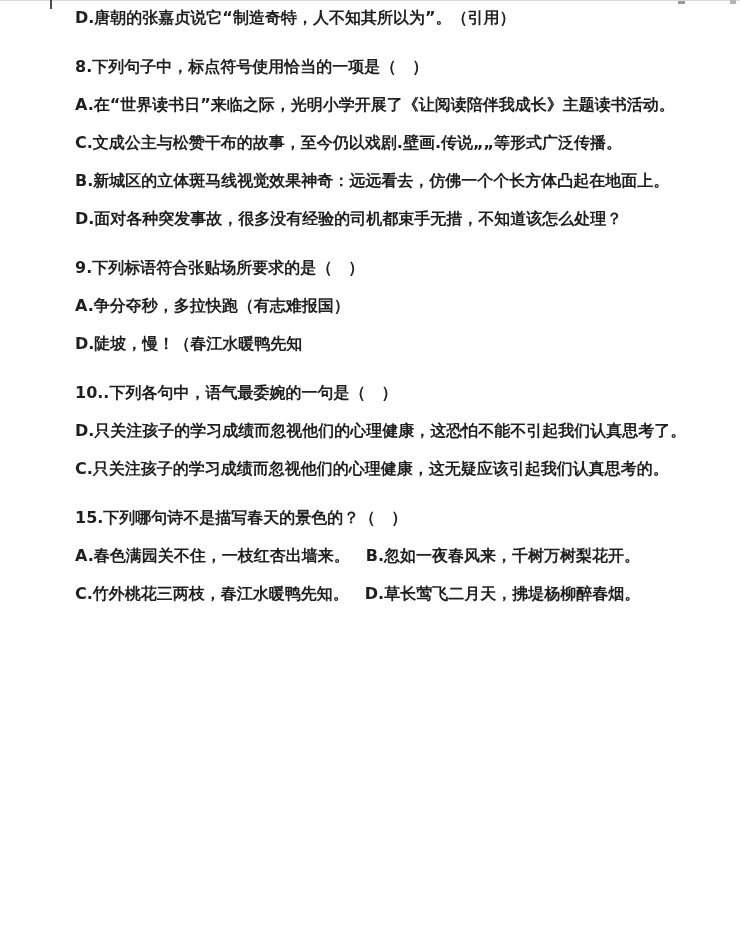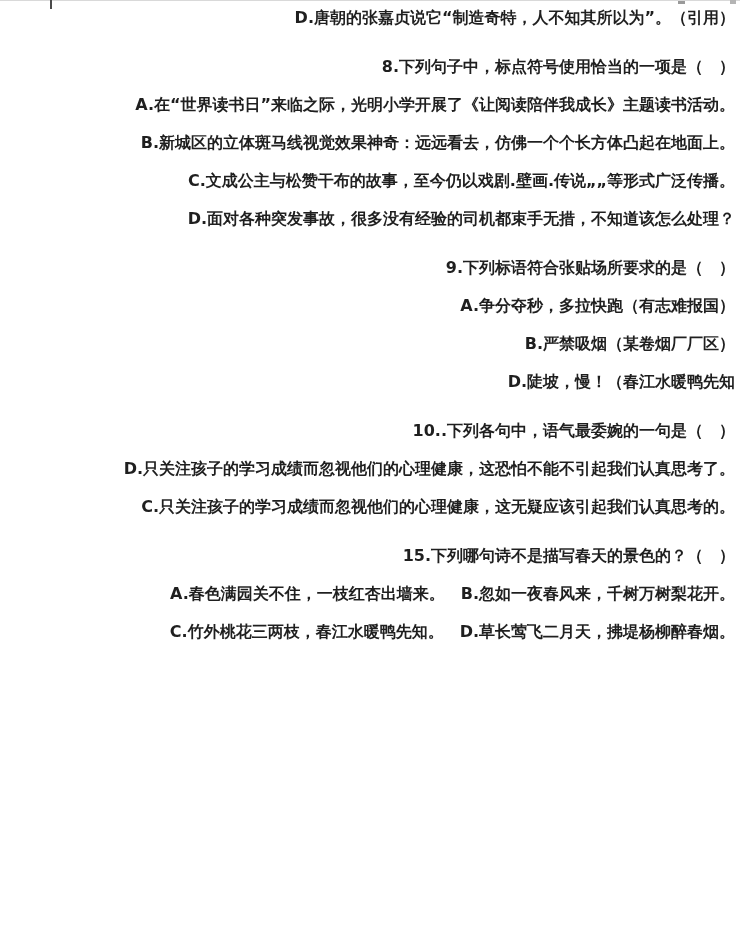--- a/index.html
+++ b/index.html
@@ -49,46 +49,44 @@
     margin: 0 0 29px 0;
   }
   .line {
     margin: 0 0 18px 0;
     padding: 0;
     font-size: 16px;
     line-height: 20px;
     font-weight: 600;
     letter-spacing: 0px;
     white-space: nowrap;
-    text-align: right;
   }
 </style>
 </head>
 <body style="--page-bg: #ffffff; --text-color: #1f1f1f; --hairline: #d9d9d9; --tick-dark: #4a4a4a; --tick-gray: #9a9a9a; --tick-light: #b4b4b4;">
 
 <div class="top-hairline"></div>
 <div class="tick-left"></div>
 <div class="tick-mid-right"></div>
 <div class="tick-right"></div>
 
 <div class="content">
     <div class="block">
       <p class="line">D.唐朝的张嘉贞说它“制造奇特，人不知其所以为”。（引用）</p>
     </div>
     <div class="block">
       <p class="line">8.下列句子中，标点符号使用恰当的一项是（　）</p>
       <p class="line">A.在“世界读书日”来临之际，光明小学开展了《让阅读陪伴我成长》主题读书活动。</p>
+      <p class="line">C.文成公主与松赞干布的故事，至今仍以戏剧.壁画.传说„„等形式广泛传播。</p>
       <p class="line">B.新城区的立体斑马线视觉效果神奇：远远看去，仿佛一个个长方体凸起在地面上。</p>
-      <p class="line">C.文成公主与松赞干布的故事，至今仍以戏剧.壁画.传说„„等形式广泛传播。</p>
       <p class="line">D.面对各种突发事故，很多没有经验的司机都束手无措，不知道该怎么处理？</p>
     </div>
     <div class="block">
       <p class="line">9.下列标语符合张贴场所要求的是（　）</p>
       <p class="line">A.争分夺秒，多拉快跑（有志难报国）</p>
-      <p class="line">B.严禁吸烟（某卷烟厂厂区）</p>
       <p class="line">D.陡坡，慢！（春江水暖鸭先知</p>
     </div>
     <div class="block">
       <p class="line">10..下列各句中，语气最委婉的一句是（　）</p>
       <p class="line">D.只关注孩子的学习成绩而忽视他们的心理健康，这恐怕不能不引起我们认真思考了。</p>
       <p class="line">C.只关注孩子的学习成绩而忽视他们的心理健康，这无疑应该引起我们认真思考的。</p>
     </div>
     <div class="block">
       <p class="line">15.下列哪句诗不是描写春天的景色的？（　）</p>
       <p class="line">A.春色满园关不住，一枝红杏出墙来。　B.忽如一夜春风来，千树万树梨花开。</p>

